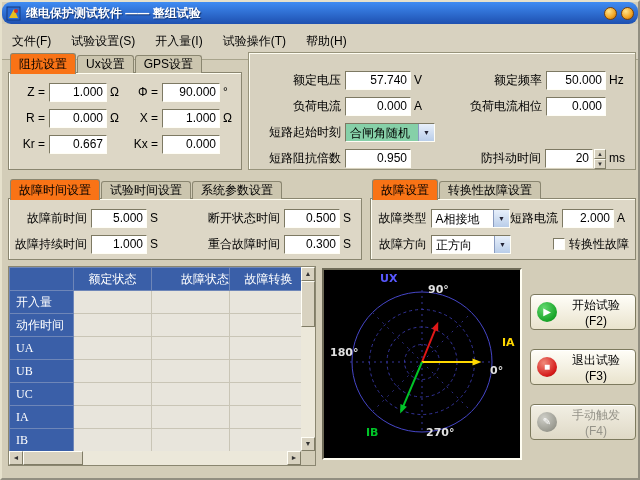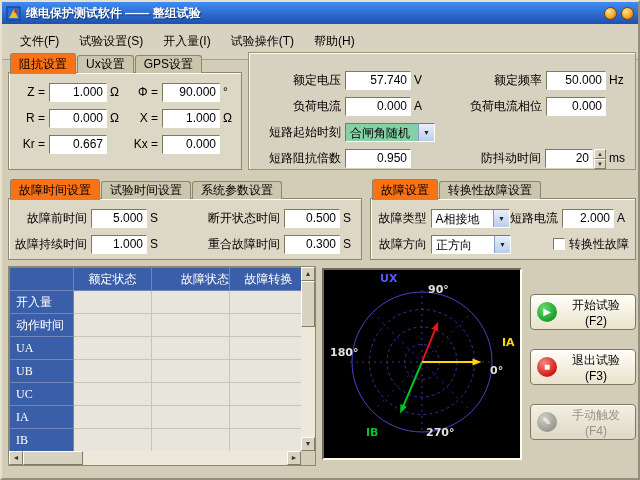--- a/index.html
+++ b/index.html
@@ -8,35 +8,35 @@
     position:relative;width:640px;height:480px;overflow:hidden;
     background:#d3cdb8;
     border:2px outset #e6e1cc;
     font-family:"Liberation Sans","DejaVu Sans",sans-serif;
     font-size:12px;color:#000;
   }
   
   .titlebar{
     position:absolute;left:0;top:0;right:0;height:22px;
     background:linear-gradient(180deg,var(--titlebar_start,#3f8cf3),var(--titlebar_end,#1e50b0));
-    display:flex;align-items:center;padding:0 4px;
+    display:flex;align-items:center;padding:0 4px;border-radius:9px;
   }
   .app-icon{width:15px;height:15px;margin-right:5px;display:inline-block;}
   .title-text{color:#fff;font-weight:bold;font-size:12px;text-shadow:1px 1px 1px #10306a;flex:1;white-space:nowrap;overflow:hidden;}
   .tb-btns{display:flex;gap:4px;}
   .tb-circle{
     width:13px;height:13px;border-radius:50%;
     background:radial-gradient(circle at 35% 30%,#ffe48a,#f2a422 60%,#a85c10);
     border:1px solid #7a4206;cursor:pointer;
   }
   
   .menubar{
     position:absolute;left:0;top:22px;right:0;height:36px;
     background:#d8d2c0;border-bottom:1px solid #a8a48c;
-    display:flex;align-items:center;padding-left:12px;
+    display:flex;align-items:center;padding-left:4px;
   }
   .menu-item{padding:2px 6px;margin-right:8px;cursor:default;}
   
   .panel{position:absolute;}
   .tabbar{position:absolute;left:0;top:0;right:0;height:21px;display:flex;align-items:flex-end;padding-left:2px;z-index:2;}
   .tab{
     height:18px;line-height:17px;padding:0 8px;margin-right:1px;
     background:#cbc5ae;border:1px solid #8a8670;border-bottom:none;
     border-radius:3px 3px 0 0;white-space:nowrap;cursor:default;
   }

